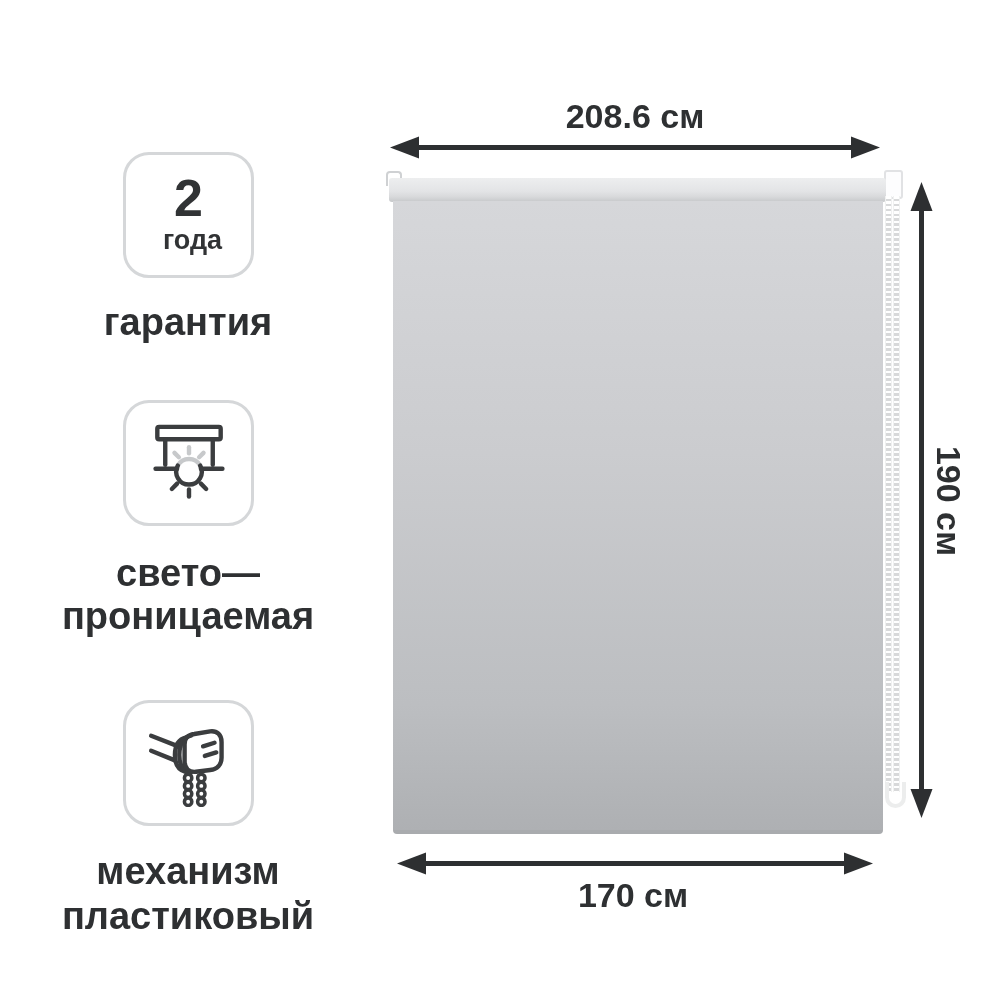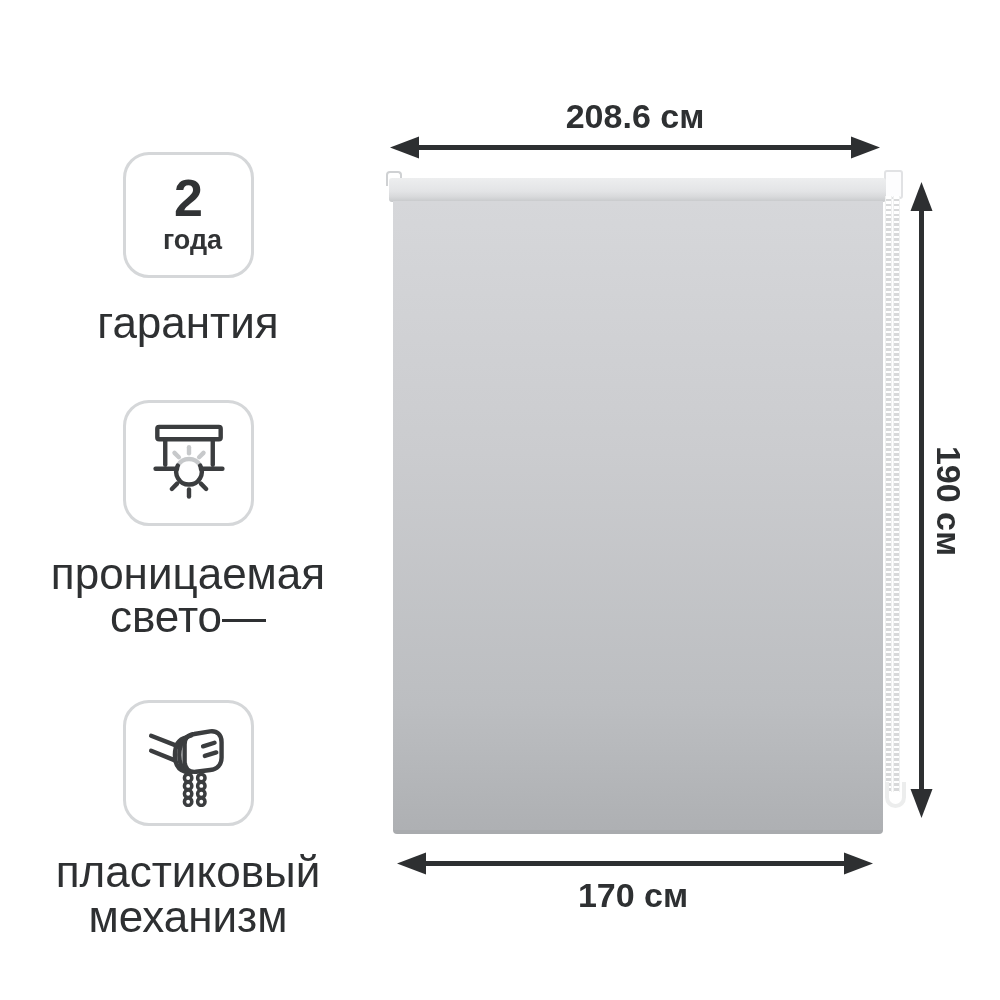--- a/index.html
+++ b/index.html
@@ -14,21 +14,21 @@
   }
   .badge-warranty { top: 152px; flex-direction: column; }
   .badge-light { top: 400px; }
   .badge-mechanism { top: 700px; }
 
   .warranty-value { font-size: 52px; font-weight: 700; color: #313335; line-height: 0.95; }
   .warranty-unit  { font-size: 27px; font-weight: 600; color: #313335; margin-top: 1px; margin-left: 8px; }
 
   .feature-label {
     position: absolute; left: 0; width: 376px; text-align: center;
-    font-size: 44px; font-weight: 400; color: #2e3032; line-height: 43px;
+    font-size: 38px; font-weight: 700; color: #2e3032; line-height: 43px;
   }
   .label-warranty { top: 301px; }
   .label-light { top: 552px; }
   .label-mechanism { top: 849px; line-height: 45px; }
 
   .icon-svg { width: 88px; height: 88px; display: block; }
 
   
   .bracket-left {
     position: absolute; left: 386px; top: 171px; width: 12px; height: 13px;
@@ -104,22 +104,22 @@
         <path d="M12 56.5 H36.5"></path>
         <path d="M63.5 56.5 H88"></path>
         <path d="M37.3 53 A14.5 14.5 0 1 0 62.7 53"></path>
         <path d="M50 80 V88"></path>
         <path d="M36.5 73.5 L30.5 79.5"></path>
         <path d="M63.5 73.5 L69.5 79.5"></path>
       </g>
     </svg>
   </div>
   <div class="feature-label label-light">
+    <div>свето—</div>
     <div>проницаемая</div>
-    <div>свето—</div>
   </div>
 
   <div class="feature-badge badge-mechanism">
     <svg class="icon-svg" viewBox="0 0 100 100">
       <g fill="none" stroke="#3b3d3f" stroke-width="5" stroke-linecap="round" stroke-linejoin="round">
         <path d="M7 19 L40 32"></path>
         <path d="M7 36 L34 47"></path>
         <path d="M47 21 C38 23 34 30 34 41 C34 52 38 58 46 60"></path>
         <path d="M52 19 C43 21 39 29 39 41 C39 53 44 60 52 61"></path>
         <path d="M56 17 L74 14 C82 13 87 18 87 26 L87 44 C87 52 82 57 74 58 L58 60 C50 61 45 56 45 48 L45 29 C45 21 49 18 56 17 Z"></path>
@@ -132,22 +132,22 @@
           <circle cx="49" cy="85" r="4.2"></circle>
           <circle cx="49" cy="94" r="4.2"></circle>
         <circle cx="64" cy="67" r="4.2"></circle>
           <circle cx="64" cy="76" r="4.2"></circle>
           <circle cx="64" cy="85" r="4.2"></circle>
           <circle cx="64" cy="94" r="4.2"></circle>
       </g>
     </svg>
   </div>
   <div class="feature-label label-mechanism">
+    <div>механизм</div>
     <div>пластиковый</div>
-    <div>механизм</div>
   </div>
 
   <div class="bracket-left"></div>
   <div class="bracket-right"></div>
   <div class="roll-bar"></div>
   <div class="fabric"></div>
   <div class="chain-strand s1"></div>
   <div class="chain-strand s2"></div>
   <div class="chain-loop"></div>
 

